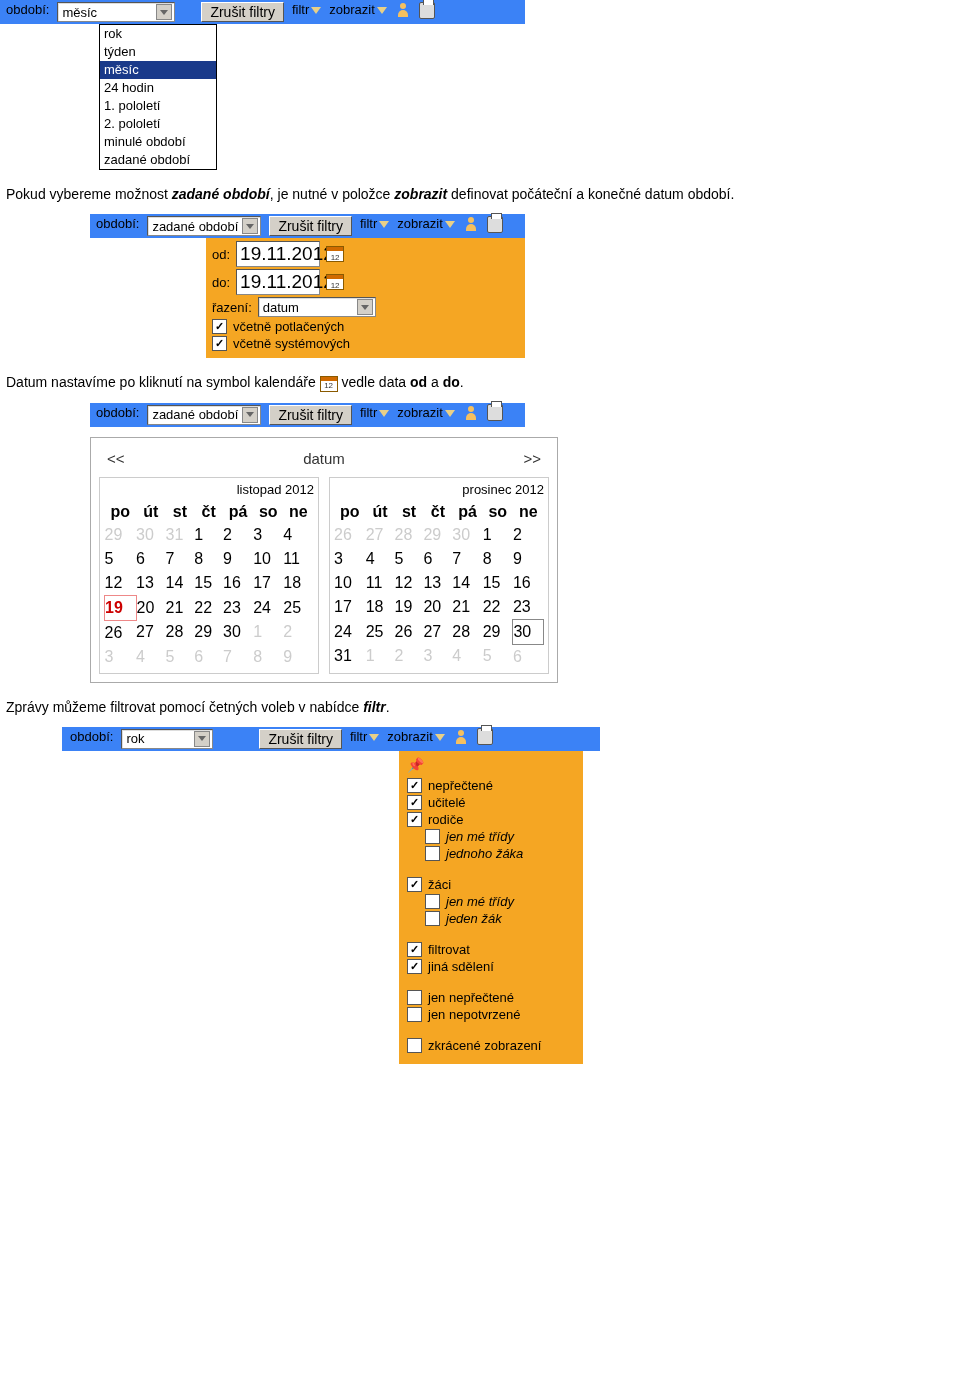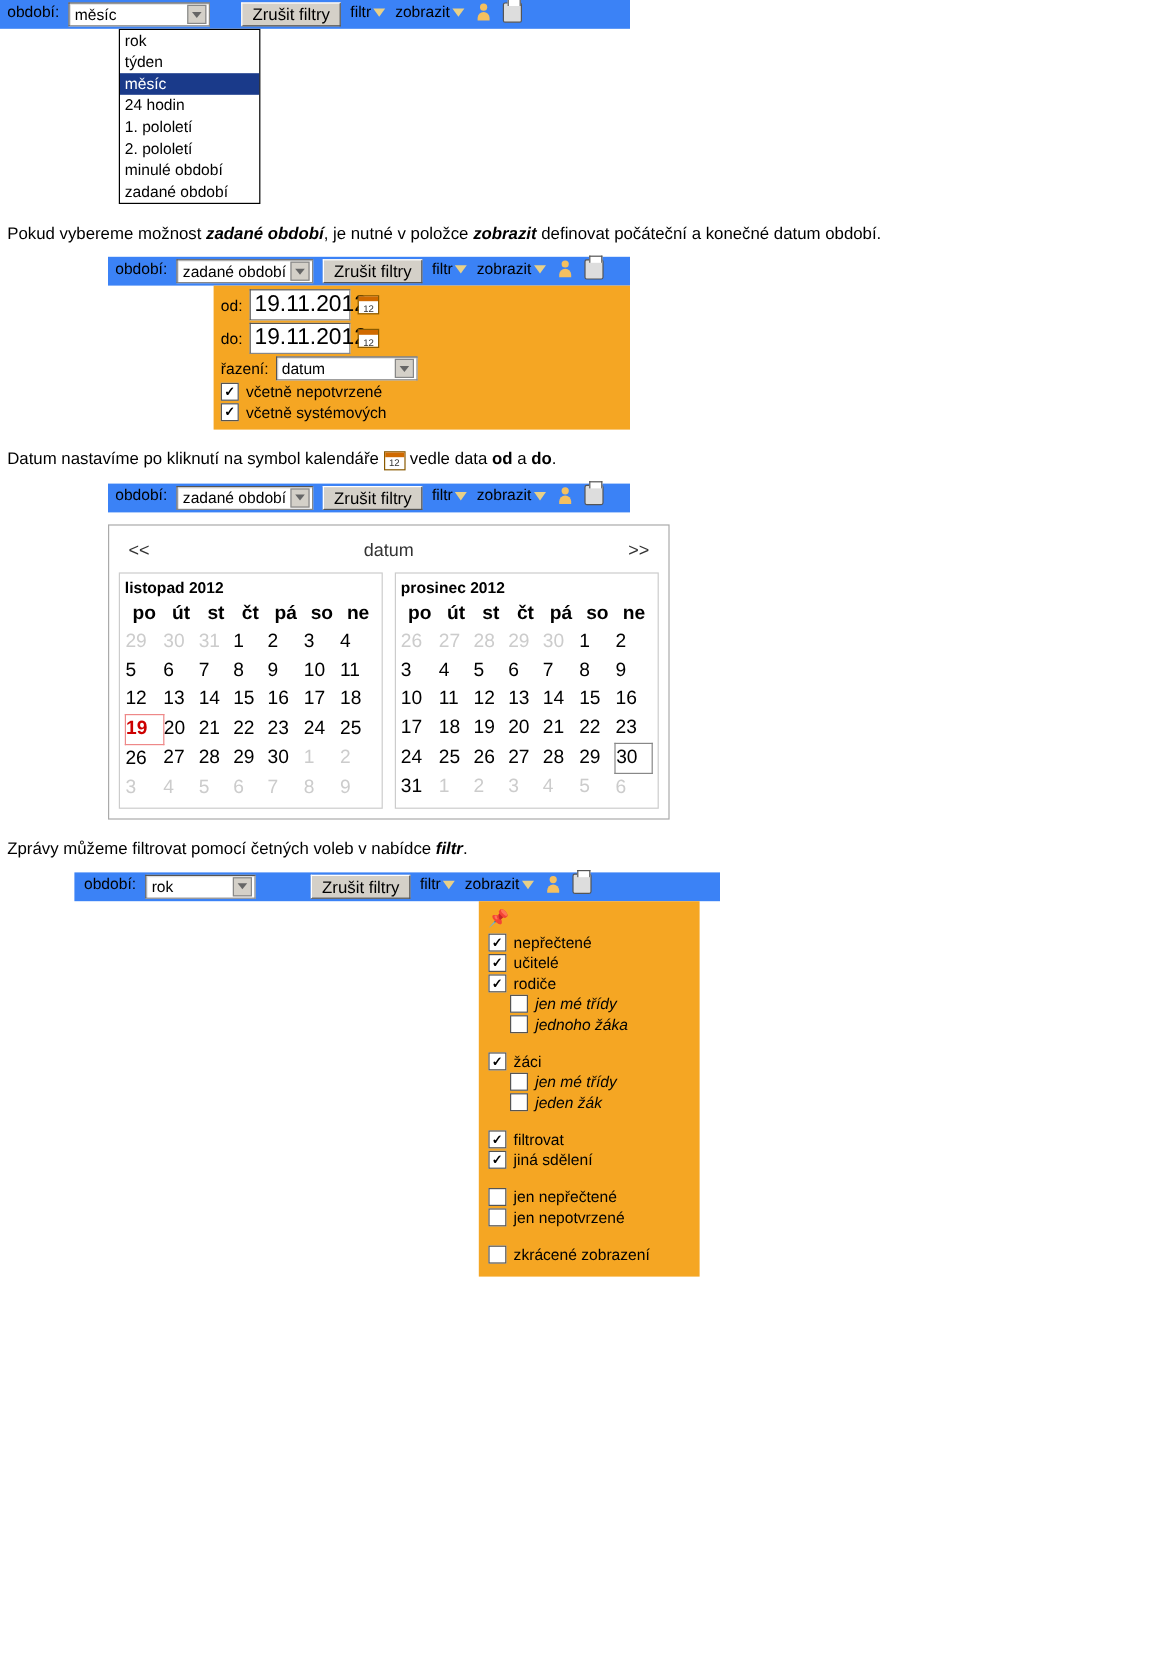--- a/index.html
+++ b/index.html
@@ -12,29 +12,29 @@
 .btn{background:#d4d0c8;border:1px solid;border-color:#fff #555 #555 #fff;padding:1px 8px;font-size:14px}
 .tri{display:inline-block;border-left:5px solid transparent;border-right:5px solid transparent;border-top:7px solid #e8d088;vertical-align:middle;margin-left:2px}
 .tri-s{border-left:4px solid transparent;border-right:4px solid transparent;border-top:5px solid #666}
 .icon{display:inline-flex;align-items:center;justify-content:center;width:16px;height:16px}
 .dropdown{background:#fff;border:1px solid #000;width:116px;margin-left:99px;font-size:13px}
 .dropdown div{padding:0 4px;line-height:18px}
 .dropdown .selected{background:#1a3a8a;color:#fff}
 .para{margin:14px 0 10px 6px;line-height:1.45}
 .bi{font-weight:bold;font-style:italic}
 .panel2{width:435px;margin-left:90px}
-.sub{background:#f5a623;padding:2px 6px 6px 6px;margin-left:88px;font-size:13px}
+.sub{background:#f5a623;padding:2px 6px 6px 6px;margin-left:116px;font-size:13px}
 .sub .row{display:flex;align-items:center;gap:6px;padding:1px 0}
 .dinput{background:#fff;border:1px solid #888;border-top-color:#555;border-left-color:#555;padding:1px 3px;width:76px;font-size:19px}
 .cb{width:13px;height:13px;background:#fff;border:1px solid #555;display:inline-flex;align-items:center;justify-content:center;font-size:11px;font-weight:bold;color:#000}
 .calwrap{margin:10px 0 8px 90px;background:#fff;border:1px solid #aaa;width:450px;padding:8px;font-family:Verdana,Arial,sans-serif}
 .calhd{display:flex;justify-content:space-between;font-size:15px;color:#333;padding:4px 8px 10px 8px}
 .cals{display:flex;gap:10px}
 .cal{border:1px solid #ccc;padding:4px;width:210px}
-.cal .mh{text-align:left;font-weight:bold;font-size:13px;margin-bottom:4px}
+.cal .mh{text-align:right;font-weight:normal;font-size:13px;margin-bottom:4px}
 .cal table{width:100%;border-collapse:collapse;font-size:16px;}
 .cal th{font-weight:bold;padding:2px 0}
 .cal td{padding:3px 0;color:#000}
 .cal td.o{color:#ccc}
 .cal td.t{color:#c00;font-weight:bold;border:1px solid #e88}
 .cal td.b{border:1px solid #888}
 .panel3{width:538px;margin-left:62px}
 .panel3 .bar{padding-left:8px}
 .fmenu{background:#f5a623;margin-left:337px;width:168px;padding:6px 8px 10px 8px;font-size:13px}
 .fmenu .pin{color:#888;font-size:14px;margin-bottom:4px}
@@ -124,21 +124,21 @@
         <span class="lbl">řazení:</span>
     <span class="sel wide">
       <span class="txt">datum</span>
       <span class="arr">
             <span class="tri-s"></span>
           </span>
     </span>
       </div>
   <div class="row">
         <span class="cb">✓</span>
-        <span>včetně nepotvrzené</span>
+        <span>včetně potlačených</span>
       </div>
   <div class="row">
         <span class="cb">✓</span>
         <span>včetně systémových</span>
       </div>
 </div>
 </div>
 
 <p class="para">
   <span>Datum nastavíme po kliknutí na symbol kalendáře </span><span class="calicon"></span><span> vedle data </span><b>od</b><span> a </span><b>do</b><span>.</span>

